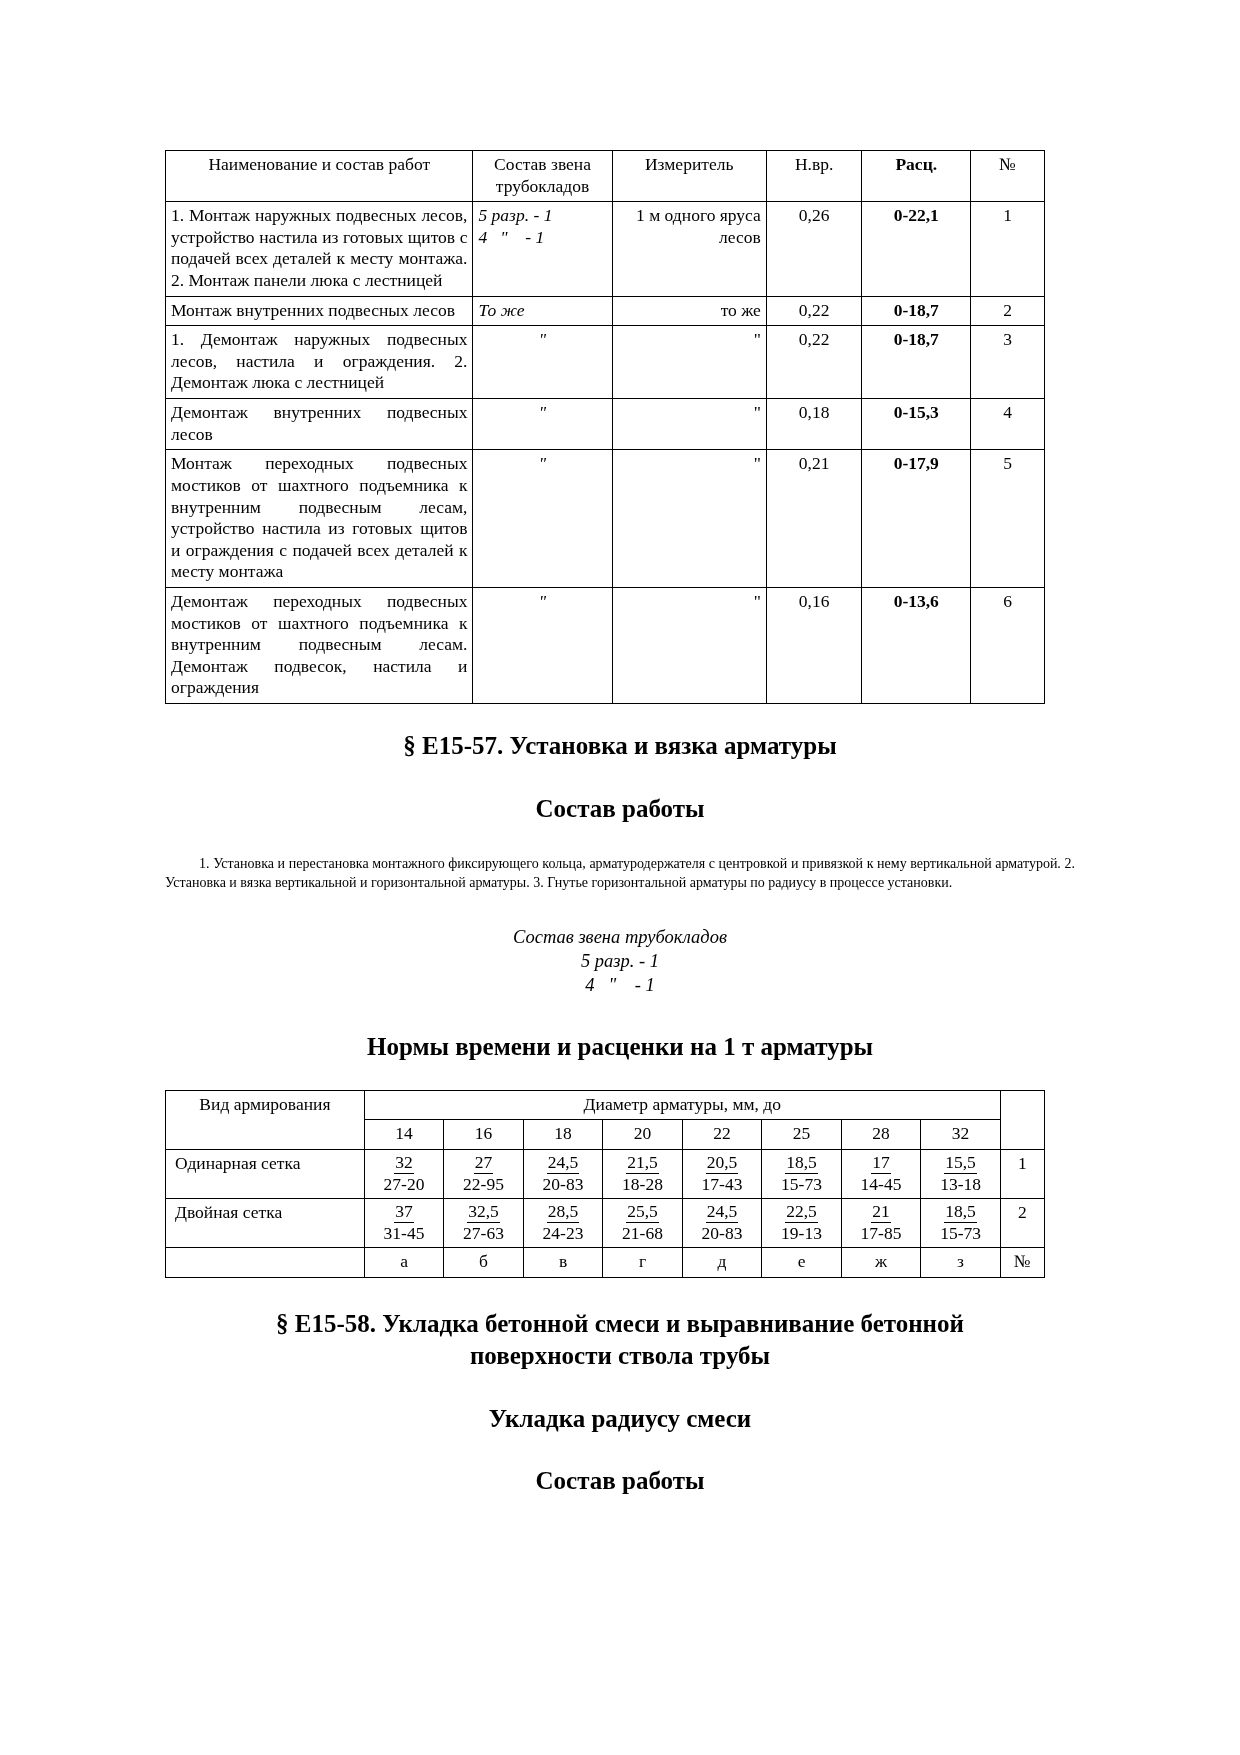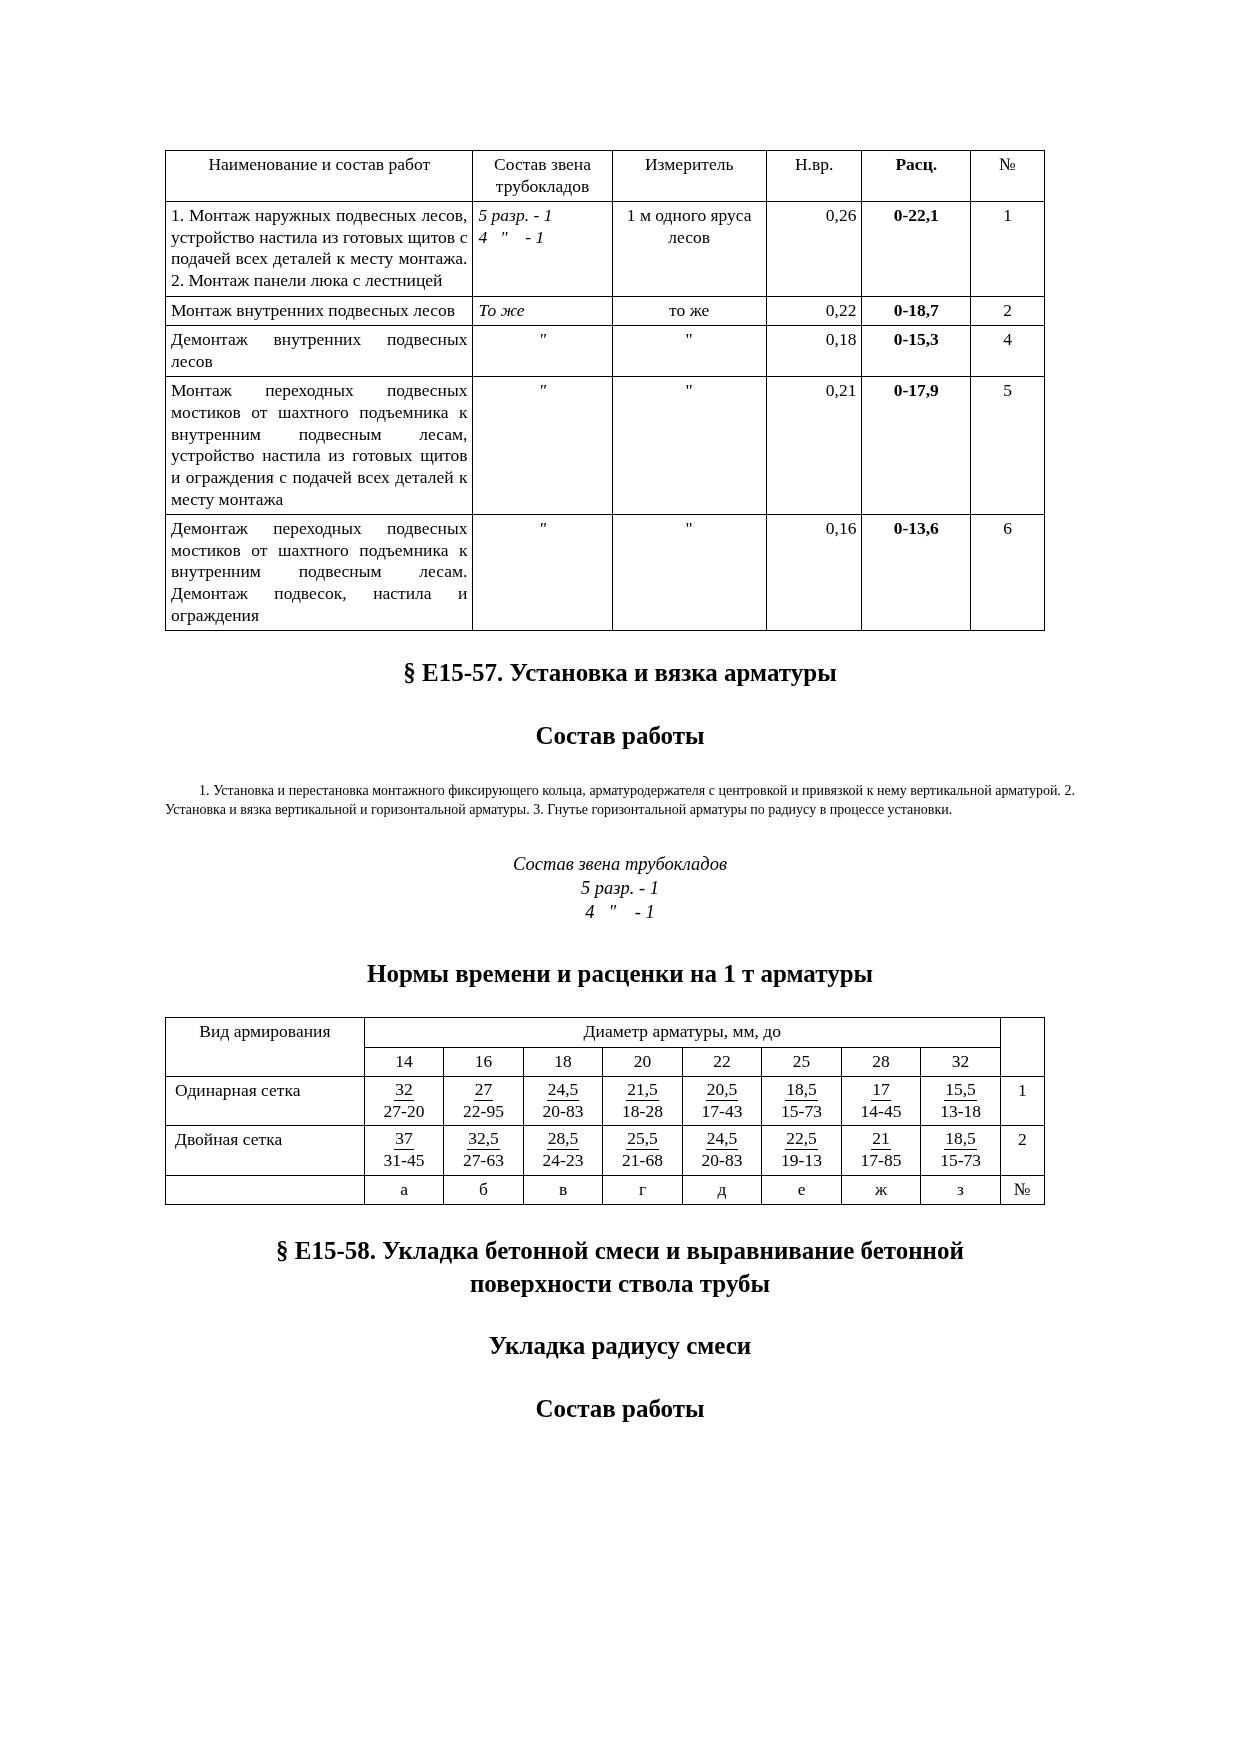--- a/index.html
+++ b/index.html
@@ -46,22 +46,22 @@
   .t1 col.c2 { width: 128px; }
   .t1 col.c3 { width: 142px; }
   .t1 col.c4 { width: 88px; }
   .t1 col.c5 { width: 100px; }
   .t1 col.c6 { width: 68px; }
 
   .t1 td.work   { text-align: justify; text-align-last: justify; hyphens: none; }
   .t1 td.work.lastleft { text-align-last: left; }
   .t1 td.crew   { font-style: italic; text-align: left; white-space: pre; }
   .t1 td.crewq  { font-style: italic; text-align: center; }
-  .t1 td.meas   { text-align: center; }
-  .t1 td.nvr    { text-align: right; }
+  .t1 td.meas   { text-align: right; }
+  .t1 td.nvr    { text-align: center; }
   .t1 td.rasc   { text-align: center; font-weight: bold; }
   .t1 td.num    { text-align: center; }
   .t1 th        { text-align: center; }
   .t1 th.rasc   { font-weight: bold; }
 
   
   .t2 col.k1 { width: 185px; }
   .t2 col.kd { width: 74px; }
   .t2 col.kn { width: 41px; }
   .t2 td, .t2 th { padding: 2px 4px 3px 4px; }
@@ -139,20 +139,28 @@
       </tr>
       <tr>
         <td class="work lastleft">Монтаж внутренних подвесных лесов</td>
         <td class="crew">То же</td>
         <td class="meas">то же</td>
         <td class="nvr">0,22</td>
         <td class="rasc">0-18,7</td>
         <td class="num">2</td>
       </tr>
       <tr>
+        <td class="work lastleft">1. Демонтаж наружных подвесных лесов, настила и ограждения. 2. Демонтаж люка с лестницей</td>
+        <td class="crewq">"</td>
+        <td class="meas">"</td>
+        <td class="nvr">0,22</td>
+        <td class="rasc">0-18,7</td>
+        <td class="num">3</td>
+      </tr>
+      <tr>
         <td class="work lastleft">Демонтаж внутренних подвесных лесов</td>
         <td class="crewq">"</td>
         <td class="meas">"</td>
         <td class="nvr">0,18</td>
         <td class="rasc">0-15,3</td>
         <td class="num">4</td>
       </tr>
       <tr>
         <td class="work lastleft">Монтаж переходных подвесных мостиков от шахтного подъемника к внутренним подвесным лесам, устройство настила из готовых щитов и ограждения с подачей всех деталей к месту монтажа</td>
         <td class="crewq">"</td>

